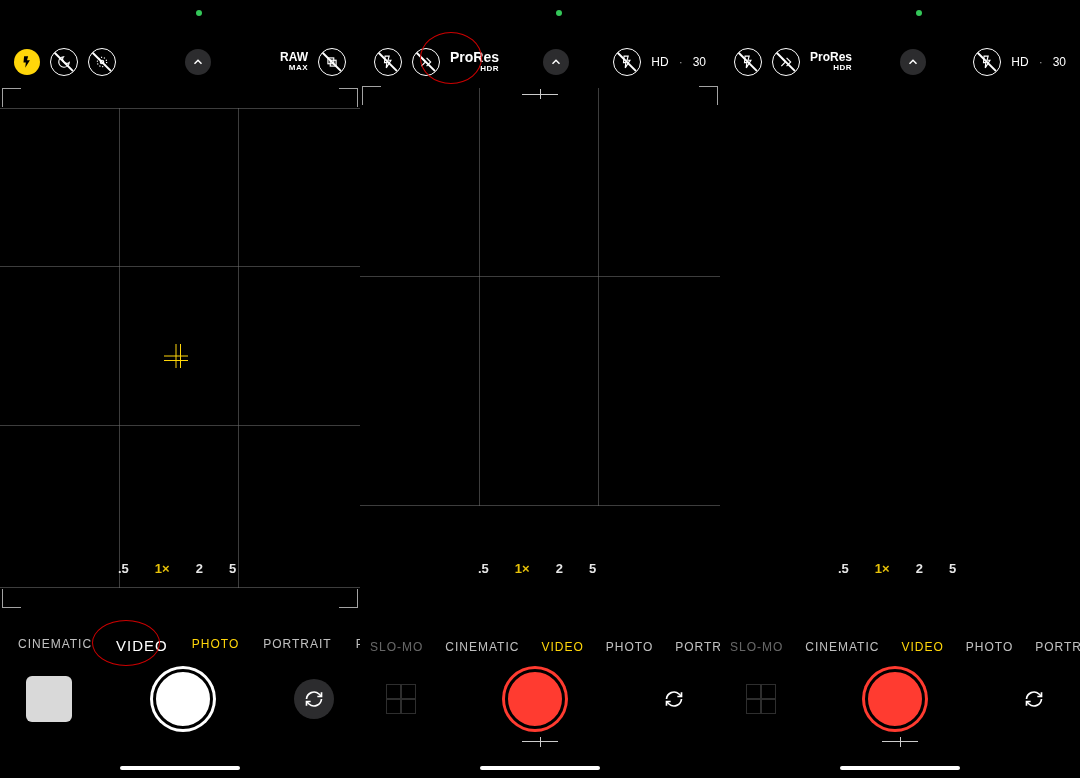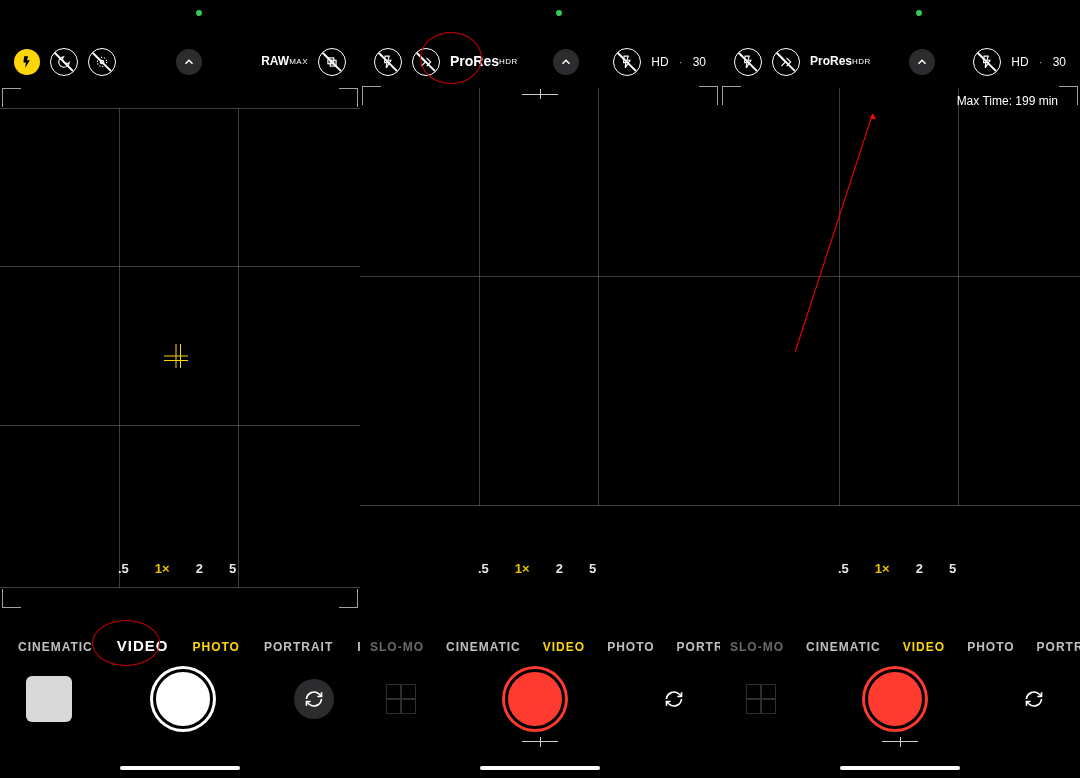--- a/index.html
+++ b/index.html
@@ -6,42 +6,42 @@
   .pane{position:absolute;top:0;width:360px;height:778px}
   #p1{left:0}#p2{left:360px}#p3{left:720px}
   .privacy-dot{position:absolute;top:10px;width:6px;height:6px;border-radius:50%;background:#34c759}
   .topbar{position:absolute;top:44px;left:0;right:0;height:36px;display:flex;align-items:center;gap:10px;padding:0 14px;font-size:12px}
   .ic{width:26px;height:26px;border-radius:50%;display:inline-flex;align-items:center;justify-content:center;border:1.5px solid #fff;font-size:12px}
   .ic.off{position:relative}
   .ic.off::after{content:'';position:absolute;width:26px;height:1.5px;background:#fff;transform:rotate(45deg)}
   .flash-on{background:#ffd60a;border:none;color:#000}
   .chip{width:26px;height:26px;border-radius:50%;background:#2c2c2e;display:inline-flex;align-items:center;justify-content:center;color:#fff}
   .spacer{flex:1}
-  .stack{display:flex;flex-direction:row;align-items:center;line-height:1.1;font-weight:600}
-  .stack .sm{font-size:8px;font-weight:400;letter-spacing:.5px}
+  .stack{display:flex;flex-direction:column;align-items:flex-end;line-height:1.1;font-weight:600}
+  .stack .sm{font-size:8px;font-weight:700;letter-spacing:.5px}
   .hd{font-weight:400}
   .dot{opacity:.6}
   .viewfinder{position:absolute;left:0;right:0}
   .gridlines{position:absolute;left:0;right:0}
   .gl{position:absolute;background:#6f6f6f;opacity:.55}
   .corner{position:absolute;width:18px;height:18px;border:1px solid #ccc;opacity:.8}
   .corner.tl{border-right:none;border-bottom:none}
   .corner.tr{border-left:none;border-bottom:none}
   .corner.bl{border-right:none;border-top:none}
   .corner.br{border-left:none;border-top:none}
   .focus-cross{position:absolute;width:24px;height:24px;color:#ffd60a}
   .focus-cross::before,.focus-cross::after{content:'';position:absolute;background:#ffd60a}
   .focus-cross::before{left:0;right:0;top:50%;height:1px;transform:translateY(-.5px)}
   .focus-cross::after{top:0;bottom:0;left:50%;width:1px;transform:translateX(-.5px)}
   .focus-cross .h2{position:absolute;left:0;right:0;height:1px;background:#ffd60a;top:calc(50% + 4px)}
   .focus-cross .v2{position:absolute;top:0;bottom:0;width:1px;background:#ffd60a;left:calc(50% + 4px)}
   .zoomrow{position:absolute;display:flex;gap:26px;align-items:baseline;font-size:13px;font-weight:600}
   .zoomrow span{opacity:.9}
   .zoomrow .sel{color:#ffd60a}
-  .modes{position:absolute;bottom:124px;left:0;right:0;display:flex;gap:24px;align-items:flex-end;font-size:12px;font-weight:700;letter-spacing:1px;white-space:nowrap;overflow:hidden;padding-left:18px}
+  .modes{position:absolute;bottom:124px;left:0;right:0;display:flex;gap:24px;align-items:flex-start;font-size:12px;font-weight:400;letter-spacing:1px;white-space:nowrap;overflow:hidden;padding-left:18px}
   .modes span{opacity:.75}
   .modes .sel{color:#ffd60a;opacity:1}
   .modes .wsel{color:#fff;opacity:1;font-size:15px}
   .bottom{position:absolute;bottom:40px;left:0;right:0;height:78px;display:flex;align-items:center;justify-content:space-between;padding:0 26px}
   .thumb{width:46px;height:46px;border-radius:6px;background:#d9d9d9}
   .shutter{width:66px;height:66px;border-radius:50%;background:#fff;position:relative}
   .shutter::after{content:'';position:absolute;inset:3px;border-radius:50%;border:3px solid #000}
   .shutter.rec{background:#ff3b30}
   .shutter.rec::after{border-color:#000}
   .flip{width:40px;height:40px;border-radius:50%;background:#2c2c2e;display:flex;align-items:center;justify-content:center}
@@ -272,35 +272,20 @@
     <span class="ic off">
       <svg viewBox="0 0 24 24" width="14" height="14" fill="none" stroke="#fff" stroke-width="2">
           <path d="M7 2l-1 11h4l-1 9 8-13h-5l2-7z"></path>
         </svg>
     </span>
     <span class="hd">HD</span>
     <span class="dot">·</span>
     <span class="hd">30</span>
   </div>
 
-  <div class="viewfinder" style="top:88px;height:418px">
-    <span class="corner tl" style="left:2px;top:-2px"></span>
-    <span class="corner tr" style="right:2px;top:-2px"></span>
-    <div class="gridlines" style="top:0;bottom:0">
-      <div class="gl" style="left:0;right:0;top:45%;height:1px"></div>
-      <div class="gl" style="left:0;right:0;bottom:0;height:1px"></div>
-      <div class="gl" style="top:0;bottom:0;left:33%;width:1px"></div>
-      <div class="gl" style="top:0;bottom:0;left:66%;width:1px"></div>
-    </div>
-
-    <span class="ann-text" style="right:22px;top:6px">Max Time: 199 min</span>
-
-    <div class="ann-line" style="left:152px;top:26px;height:250px;transform:rotate(18deg)"></div>
-    <span style="position:absolute;left:148px;top:22px;color:#f00;font-size:10px">▲</span>
-  </div>
 
   <div class="zoomrow" style="left:118px;bottom:202px">
     <span>.5</span>
     <span class="sel">1×</span>
     <span>2</span>
     <span>5</span>
   </div>
 
   <div class="modes" style="padding-left:10px;gap:22px">
     <span style="opacity:.4">SLO-MO</span>

